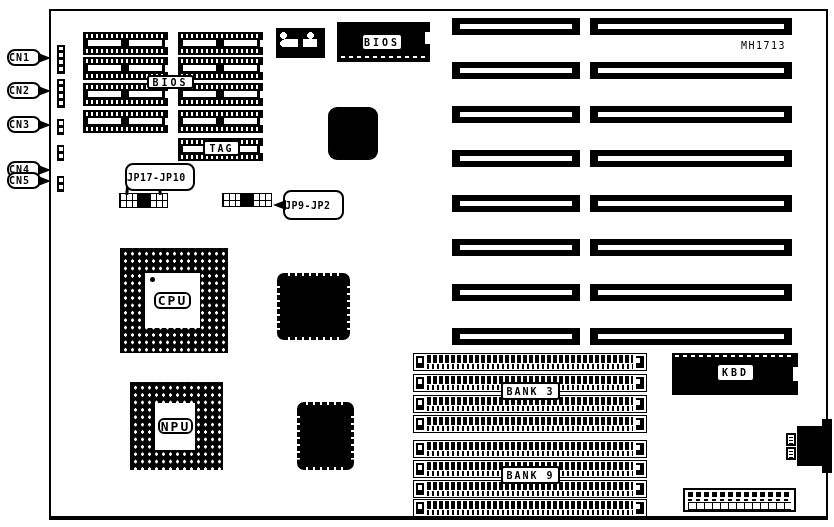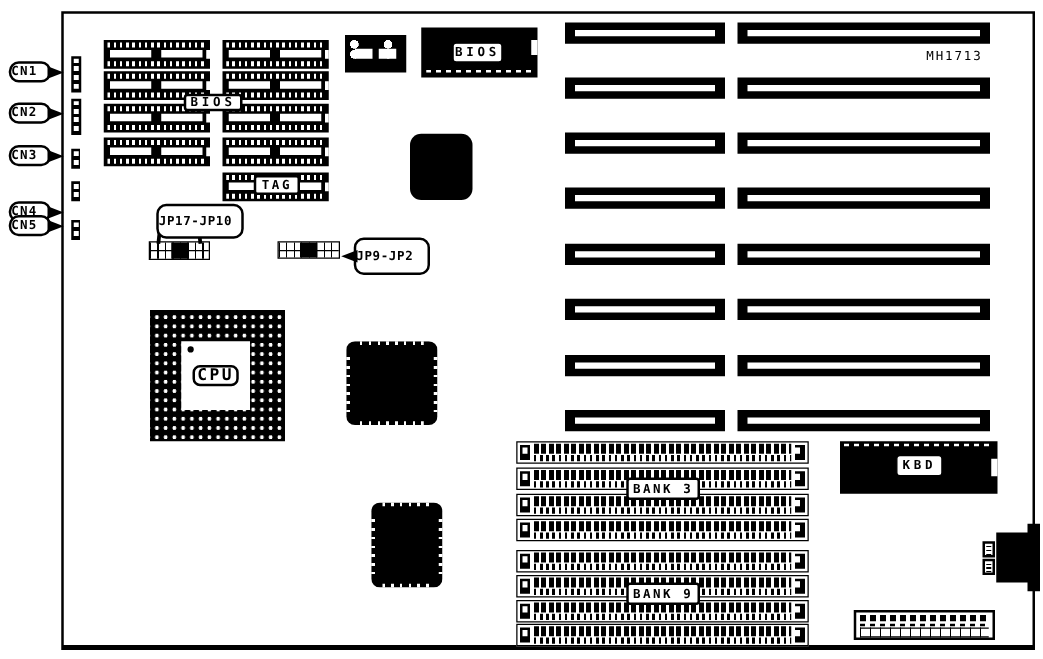--- a/index.html
+++ b/index.html
@@ -255,20 +255,26 @@
   <div class="pga" style="left:120px; top:248px; width:108px; height:105px;">
     <div class="pga-inner" style="left:25px; top:25px; width:55px; height:55px;"></div>
     <div class="pin1" style="left:30px; top:29px;"></div>
     <div class="chiplabel" style="left:34px; top:44px; width:37px; height:17px;">
       <span>CPU</span>
     </div>
   </div>
 
   <div class="qfp ticked" style="left:277px; top:273px; width:73px; height:67px;"></div>
 
+  <div class="pga" style="left:130px; top:382px; width:93px; height:88px;">
+    <div class="pga-inner" style="left:25px; top:21px; width:40px; height:47px;"></div>
+    <div class="chiplabel" style="left:28px; top:36px; width:35px; height:16px;">
+      <span>NPU</span>
+    </div>
+  </div>
 
   <div class="qfp ticked" style="left:297px; top:402px; width:57px; height:68px;"></div>
 
   <div class="simm" style="top:353px;"></div>
   <div class="simm" style="top:374px;"></div>
   <div class="simm" style="top:395px;"></div>
   <div class="simm" style="top:415px;"></div>
   <div class="label" style="left:501px; top:382px; width:59px; height:18px;">
     <span>BANK 3</span>
   </div>

